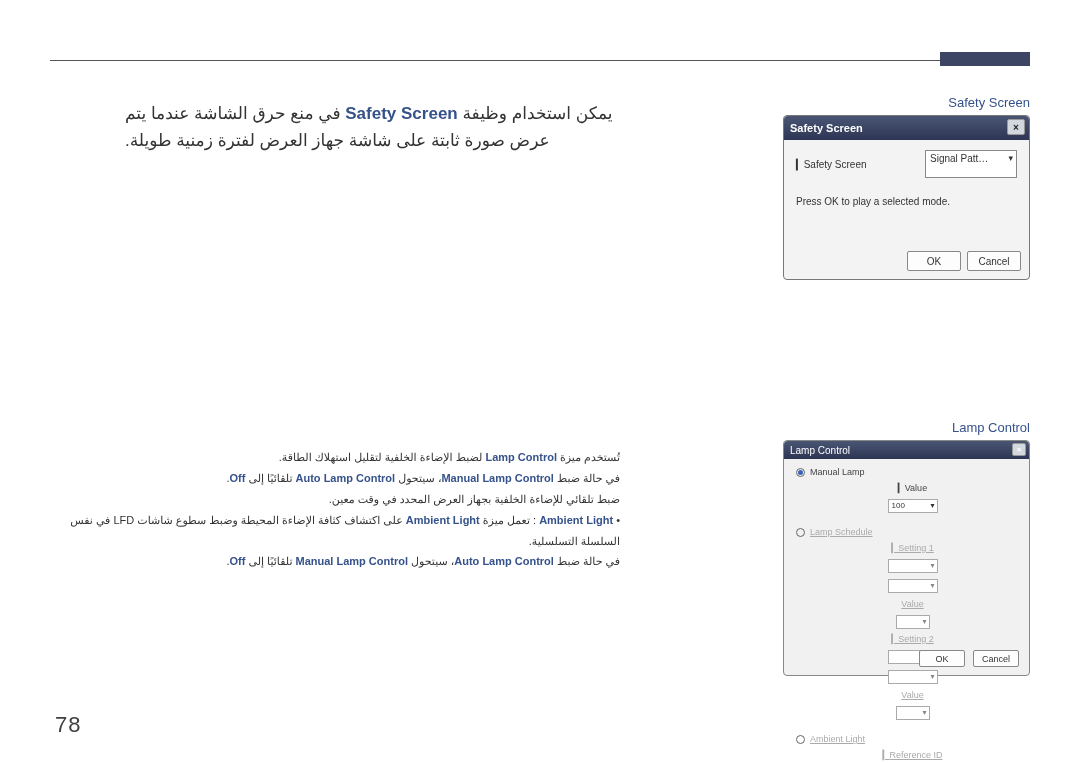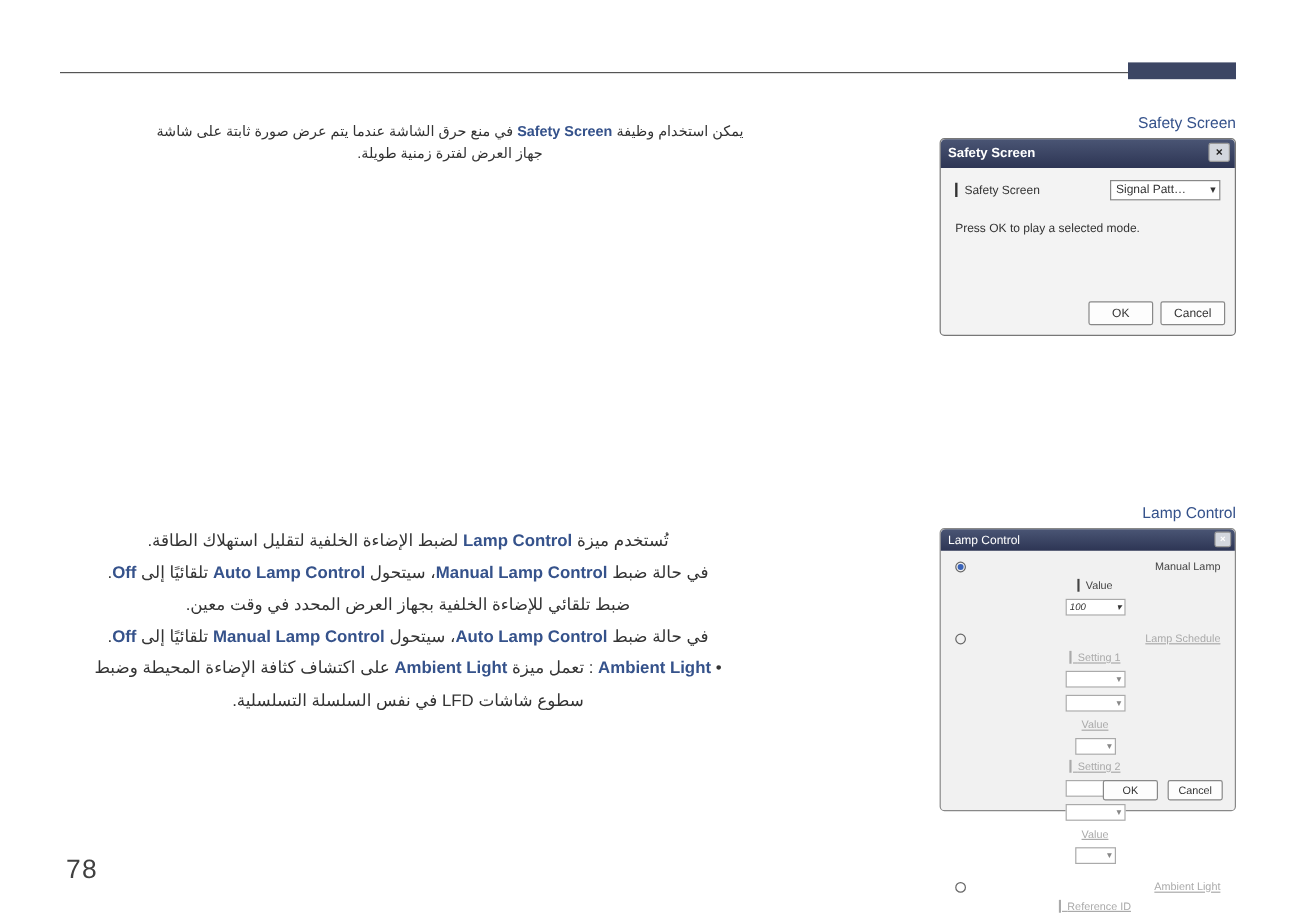--- a/index.html
+++ b/index.html
@@ -17,21 +17,21 @@
     border-bottom:1px solid #555;
   }
   .page-tab {
     position:absolute; top:52px; right:50px;
     width:90px; height:14px; background:#3c4664;
   }
 
   
   .section1-title { position:absolute; top:95px; right:50px; font-size:13px; color:#35528b; }
   .section1-text { position:absolute; top:100px; left:125px; width:500px;
-    direction:rtl; text-align:center; font-size:12px; line-height:1.6; }
+    direction:rtl; text-align:left; font-size:17px; line-height:1.6; }
   .blue { color:#35528b; font-weight:bold; }
 
   
   .dialog1 {
     position:absolute; top:115px; right:50px;
     width:247px; height:165px;
     border:1px solid #777; border-radius:4px;
     background:#f3f3f3;
   }
   .dlg-titlebar {
@@ -46,36 +46,36 @@
     position:absolute; right:4px; top:3px;
     width:18px; height:16px;
     background:#d3d7de; border:1px solid #999; border-radius:2px;
     display:flex; align-items:center; justify-content:center;
     color:#222; font-size:10px; font-weight:bold;
   }
   .dlg-body { padding:10px 12px; font-size:10px; color:#333; }
   .row { display:flex; align-items:center; justify-content:space-between; margin-bottom:2px; }
   .sel {
     border:1px solid #888; background:#fff; font-size:10px;
-    height:17px; padding:0 14px 0 4px; position:relative; width:92px; line-height:15px;
+    height:28px; padding:0 14px 0 4px; position:relative; width:92px; line-height:15px;
   }
   .sel::after { content:"▾"; position:absolute; right:3px; top:0; font-size:9px; color:#333; }
   .dlg-footer {
     position:absolute; bottom:8px; right:8px;
     display:flex; gap:6px;
   }
   .btn {
     min-width:54px; height:20px; border:1px solid #888; background:#fdfdfd;
     font-size:10px; border-radius:2px; display:flex; align-items:center; justify-content:center;
   }
 
   
   .section2-title { position:absolute; top:420px; right:50px; font-size:13px; color:#35528b; }
-  .section2-text { position:absolute; top:437px; left:60px; width:560px;
-    direction:rtl; text-align:center; font-size:14px; line-height:1.9; }
+  .section2-text { position:absolute; top:447px; left:60px; width:560px;
+    direction:rtl; text-align:right; font-size:11px; line-height:1.9; }
 
   .dialog2 {
     position:absolute; top:440px; right:50px;
     width:247px; height:236px;
     border:1px solid #888; border-radius:4px;
     background:#f1f1f1;
   }
   .dlg-titlebar2 {
     background:linear-gradient(#4a5574,#2d3554);
     color:#fff; font-size:10px; height:18px;
@@ -84,21 +84,21 @@
     position:relative;
   }
   .dlg-close2 {
     position:absolute; right:3px; top:2px;
     width:14px; height:13px;
     background:#d3d7de; border:1px solid #999; border-radius:2px;
     display:flex; align-items:center; justify-content:center;
     font-size:8px; font-weight:bold;
   }
   .d2-body { padding:8px 12px; font-size:9px; color:#444; }
-  .radio-row { display:flex; align-items:center; gap:17px; margin-bottom:6px;justify-content:space-between; }
+  .radio-row { display:flex; align-items:center; gap:5px; margin-bottom:6px; }
   .radio { width:9px; height:9px; border:1px solid #666; border-radius:50%; display:inline-flex; align-items:center; justify-content:center; }
   .radio.on::after { content:""; width:5px; height:5px; background:#3a63b8; border-radius:50%; }
   .disabled { color:#aaa;text-decoration:underline; }
   .mini-sel {
     border:1px solid #aaa; background:#fff; width:50px; height:14px; font-size:8px;
     position:relative; padding:0 10px 0 3px; line-height:12px; display:inline-block; color:#888;
   }
   .mini-sel::after { content:"▾"; position:absolute; right:2px; top:0; font-size:8px; }
   .d2-row { display:flex; align-items:center; gap:6px; margin-bottom:5px; }
   .indent { margin-left:12px;flex-direction:column; }
@@ -144,40 +144,40 @@
 <div class="section2-title">Lamp Control</div>
 <div class="section2-text">
   <div>
     <span>تُستخدم ميزة </span><span class="blue">Lamp Control</span><span> لضبط الإضاءة الخلفية لتقليل استهلاك الطاقة.</span>
   </div>
   <div>
     <span>في حالة ضبط </span><span class="blue">Manual Lamp Control</span><span>، سيتحول </span><span class="blue">Auto Lamp Control</span><span> تلقائيًا إلى </span><span class="blue">Off</span><span>.</span>
   </div>
   <div>ضبط تلقائي للإضاءة الخلفية بجهاز العرض المحدد في وقت معين.</div>
   <div>
+    • <span class="blue">Ambient Light</span><span> : تعمل ميزة </span><span class="blue">Ambient Light</span><span> على اكتشاف كثافة الإضاءة المحيطة وضبط سطوع شاشات LFD في نفس السلسلة التسلسلية.</span>
+  </div>
+  <div>
     <span>في حالة ضبط </span><span class="blue">Auto Lamp Control</span><span>، سيتحول </span><span class="blue">Manual Lamp Control</span><span> تلقائيًا إلى </span><span class="blue">Off</span><span>.</span>
-  </div>
-  <div>
-    • <span class="blue">Ambient Light</span><span> : تعمل ميزة </span><span class="blue">Ambient Light</span><span> على اكتشاف كثافة الإضاءة المحيطة وضبط سطوع شاشات LFD في نفس السلسلة التسلسلية.</span>
   </div>
 </div>
 
 <div class="dialog2">
   <div class="dlg-titlebar2">
     <span>Lamp Control</span>
     <div class="dlg-close2">×</div>
   </div>
   <div class="d2-body">
     <div class="radio-row">
       <span class="radio on"></span>
       <span>Manual Lamp</span>
     </div>
     <div class="d2-row indent">
       <span>▎<span>Value</span></span>
-      <span class="mini-sel" style="color:#333;font-style:italic;">100</span>
+      <span class="mini-sel" style="color:#333;">100</span>
     </div>
 
     <div class="radio-row disabled" style="margin-top:14px;">
       <span class="radio"></span>
       <span>Lamp Schedule</span>
     </div>
     <div class="d2-row indent disabled">
       <span>▎<span>Setting 1</span></span>
       <span class="mini-sel"></span>
       <span class="mini-sel"></span>

